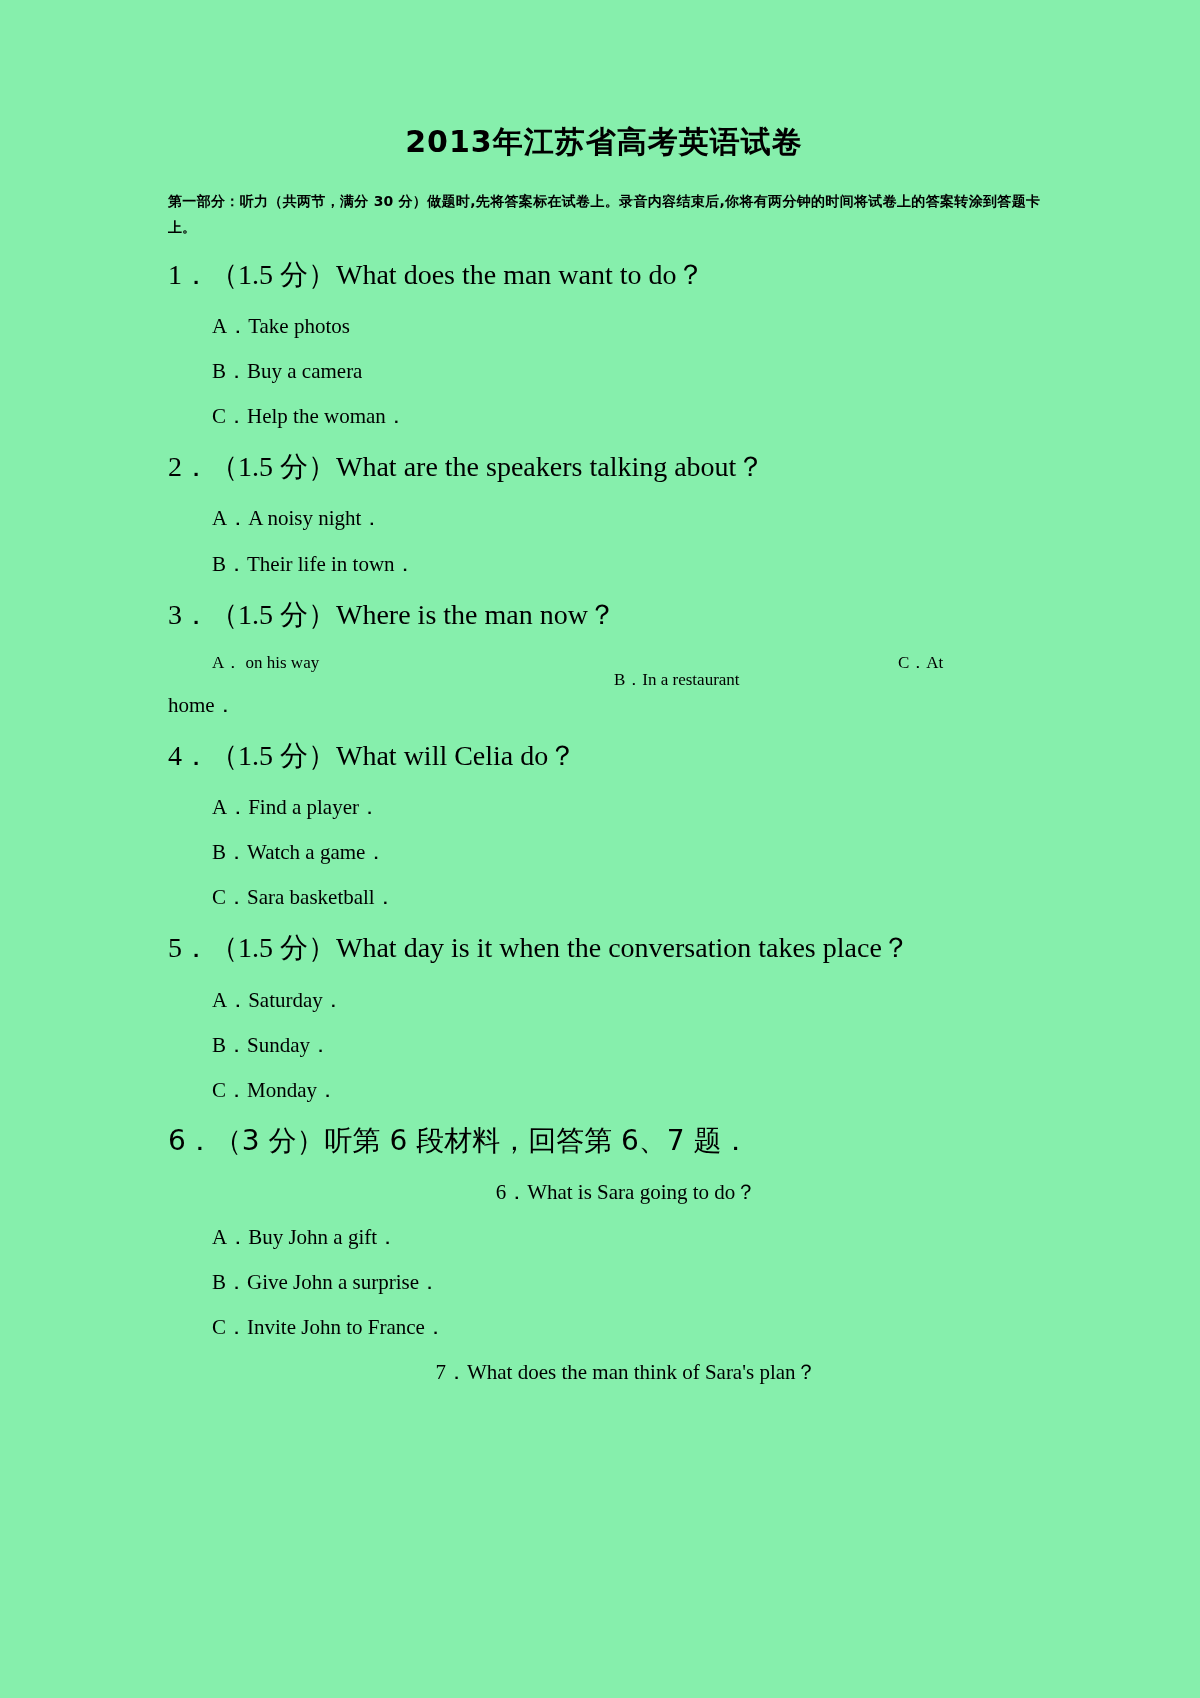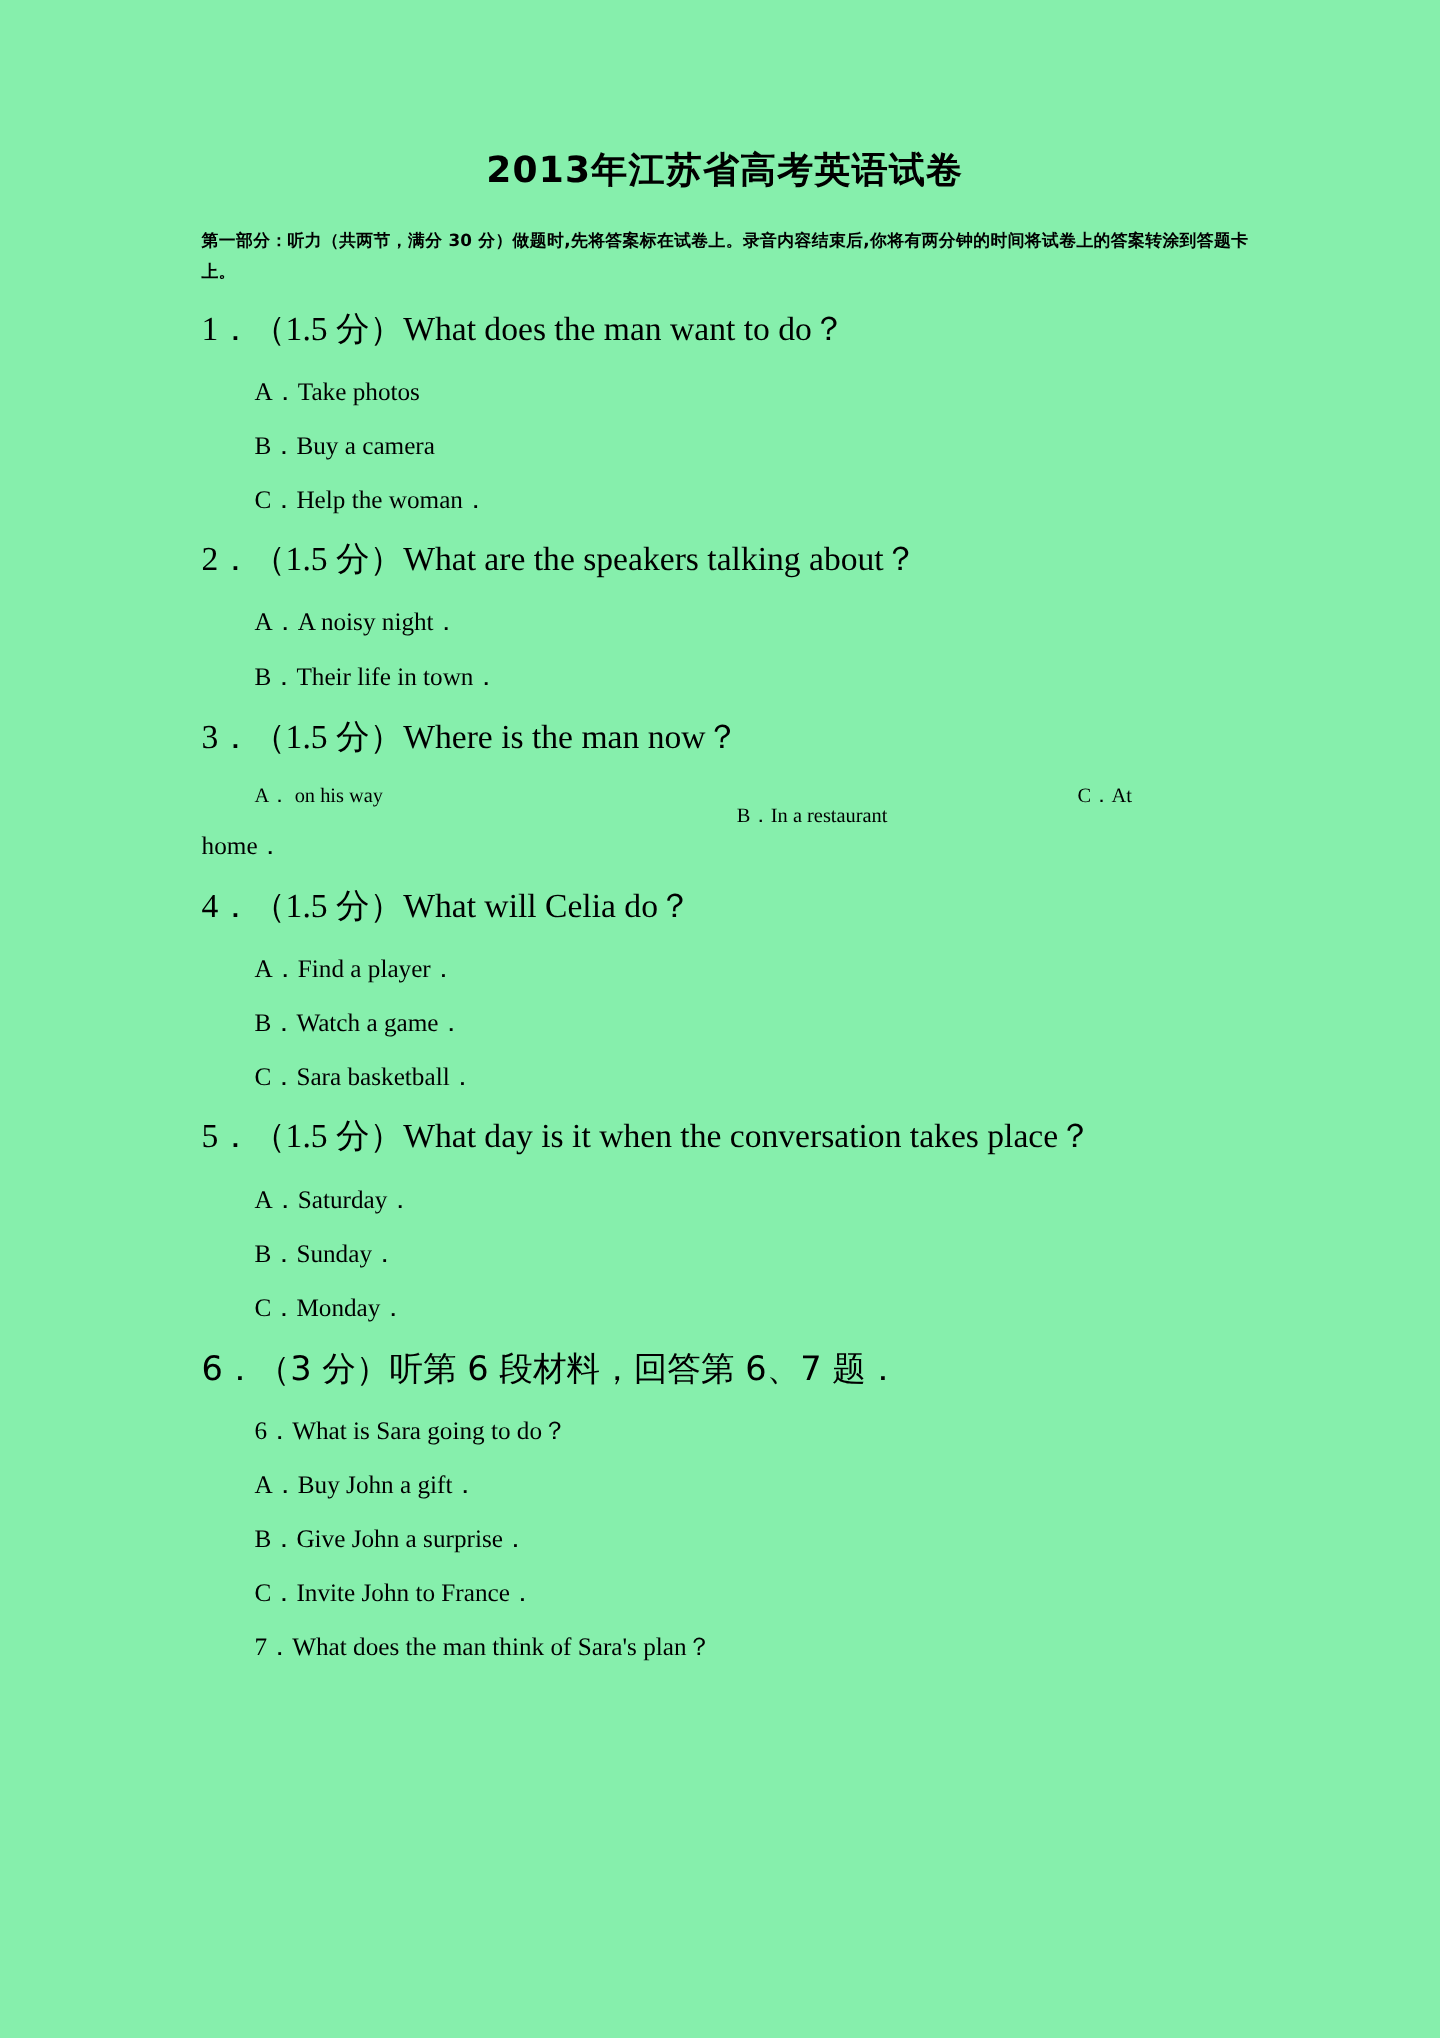--- a/index.html
+++ b/index.html
@@ -43,20 +43,21 @@
     font-size: 21px;
     line-height: 1.72;
     margin: 9px 0 0 0;
     padding-left: 44px;
   }
   .sub-line {
     font-size: 21px;
     line-height: 1.72;
     margin: 9px 0 0 0;
     padding-left: 44px;
+    text-align: center;
   }
   .opt-row {
     font-size: 17px;
     line-height: 1.72;
     margin: 9px 0 0 0;
     padding-left: 44px;
     position: relative;
     height: 30px;
   }
   .opt-row .col-a { position: absolute; left: 44px; top: 0; }

